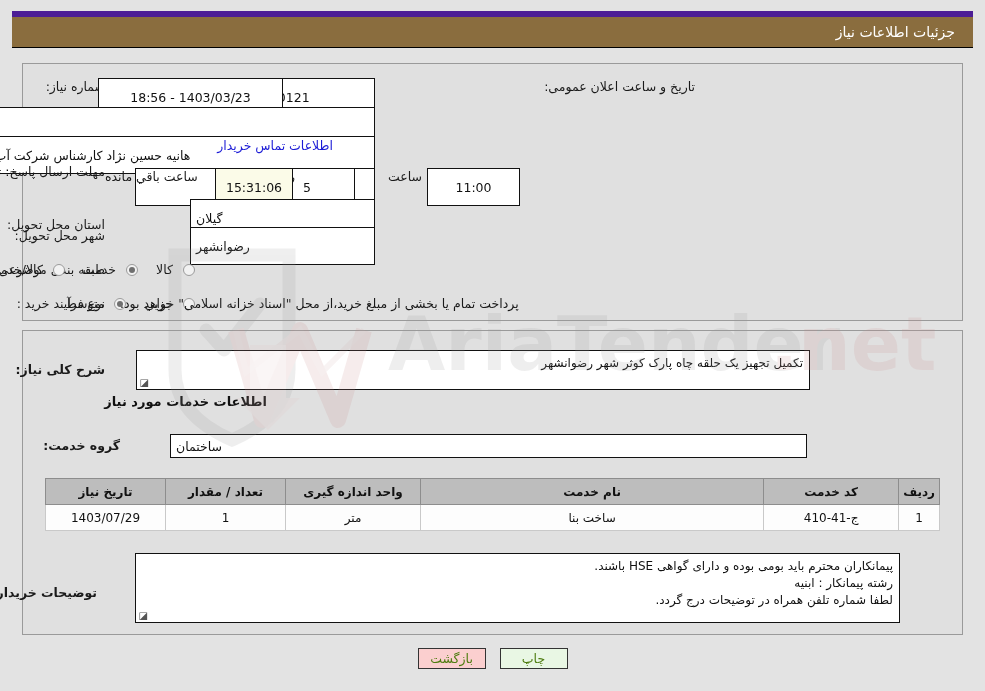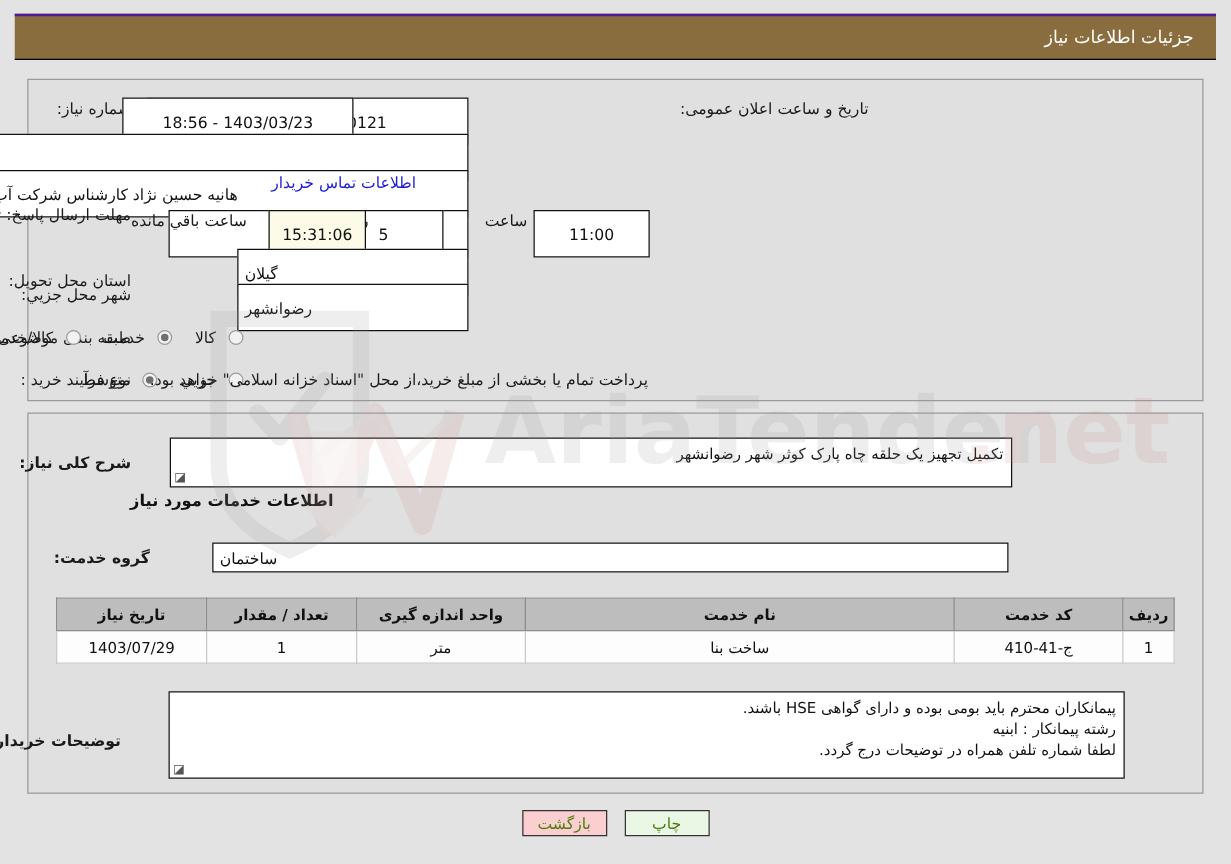--- a/index.html
+++ b/index.html
@@ -25,21 +25,21 @@
     pointer-events: none;
     z-index: 5;
   }
 
   
   .titlebar {
     position: absolute;
     left: 12px; top: 11px;
     width: 961px; height: 37px;
     background: #8a6d3e;
-    border-top: 2px solid #4c1d95;
+    border-top: 6px solid #4c1d95;
     border-bottom: 1px solid #000;
     color: #ffffff;
     font-size: 14px;
     display: flex;
     align-items: center;
     justify-content: flex-start;
     padding-right: 18px;
     z-index: 2;
   }
 
@@ -255,21 +255,21 @@
   <div class="row" style="top:169px; left:105px; z-index:3;">
     <span class="lbl">ساعت باقي مانده</span>
   </div>
 
   <div class="row" style="top:217px; right:880px; z-index:3;">
     <span class="lbl">استان محل تحویل:</span>
   </div>
   <div class="field right" style="position:absolute; top:199px; right:610px; width:185px; z-index:3;">گیلان</div>
 
   <div class="row" style="top:228px; right:880px; z-index:3;">
-    <span class="lbl">شهر محل جزیي:</span>
+    <span class="lbl">شهر محل تحویل:</span>
   </div>
   <div class="field right" style="position:absolute; top:227px; right:610px; width:185px; z-index:3;">رضوانشهر</div>
 
   <div class="row" style="top:262px; right:880px; z-index:3;">
     <span class="lbl">طبقه بندی موضوعی:</span>
   </div>
   <div class="row" id="category-radios" style="top:262px; right:790px; z-index:3;">
       <span class="radiogrp" style="margin-left: 18px;">
         <span class="radio"></span>
         <span class="rlabel" style="margin-left: 0px; margin-right: 4px;">کالا</span>

